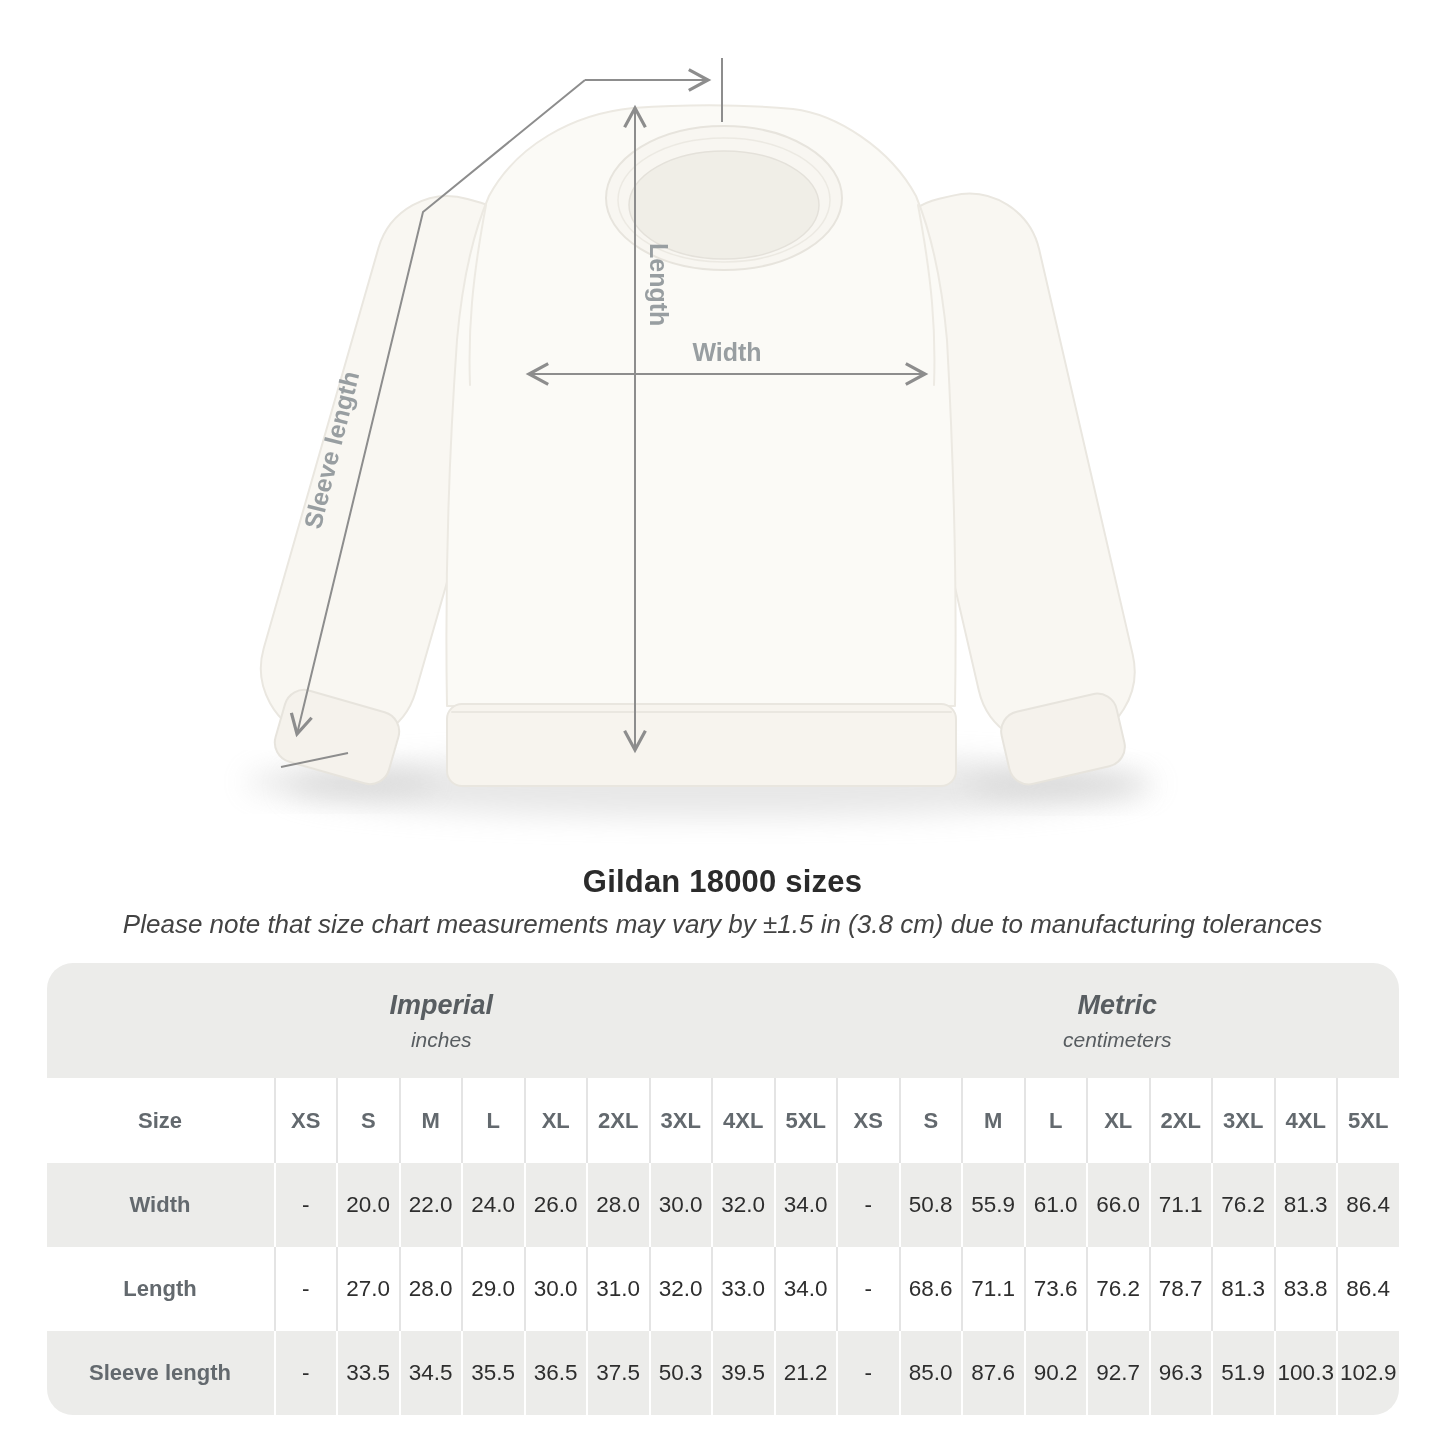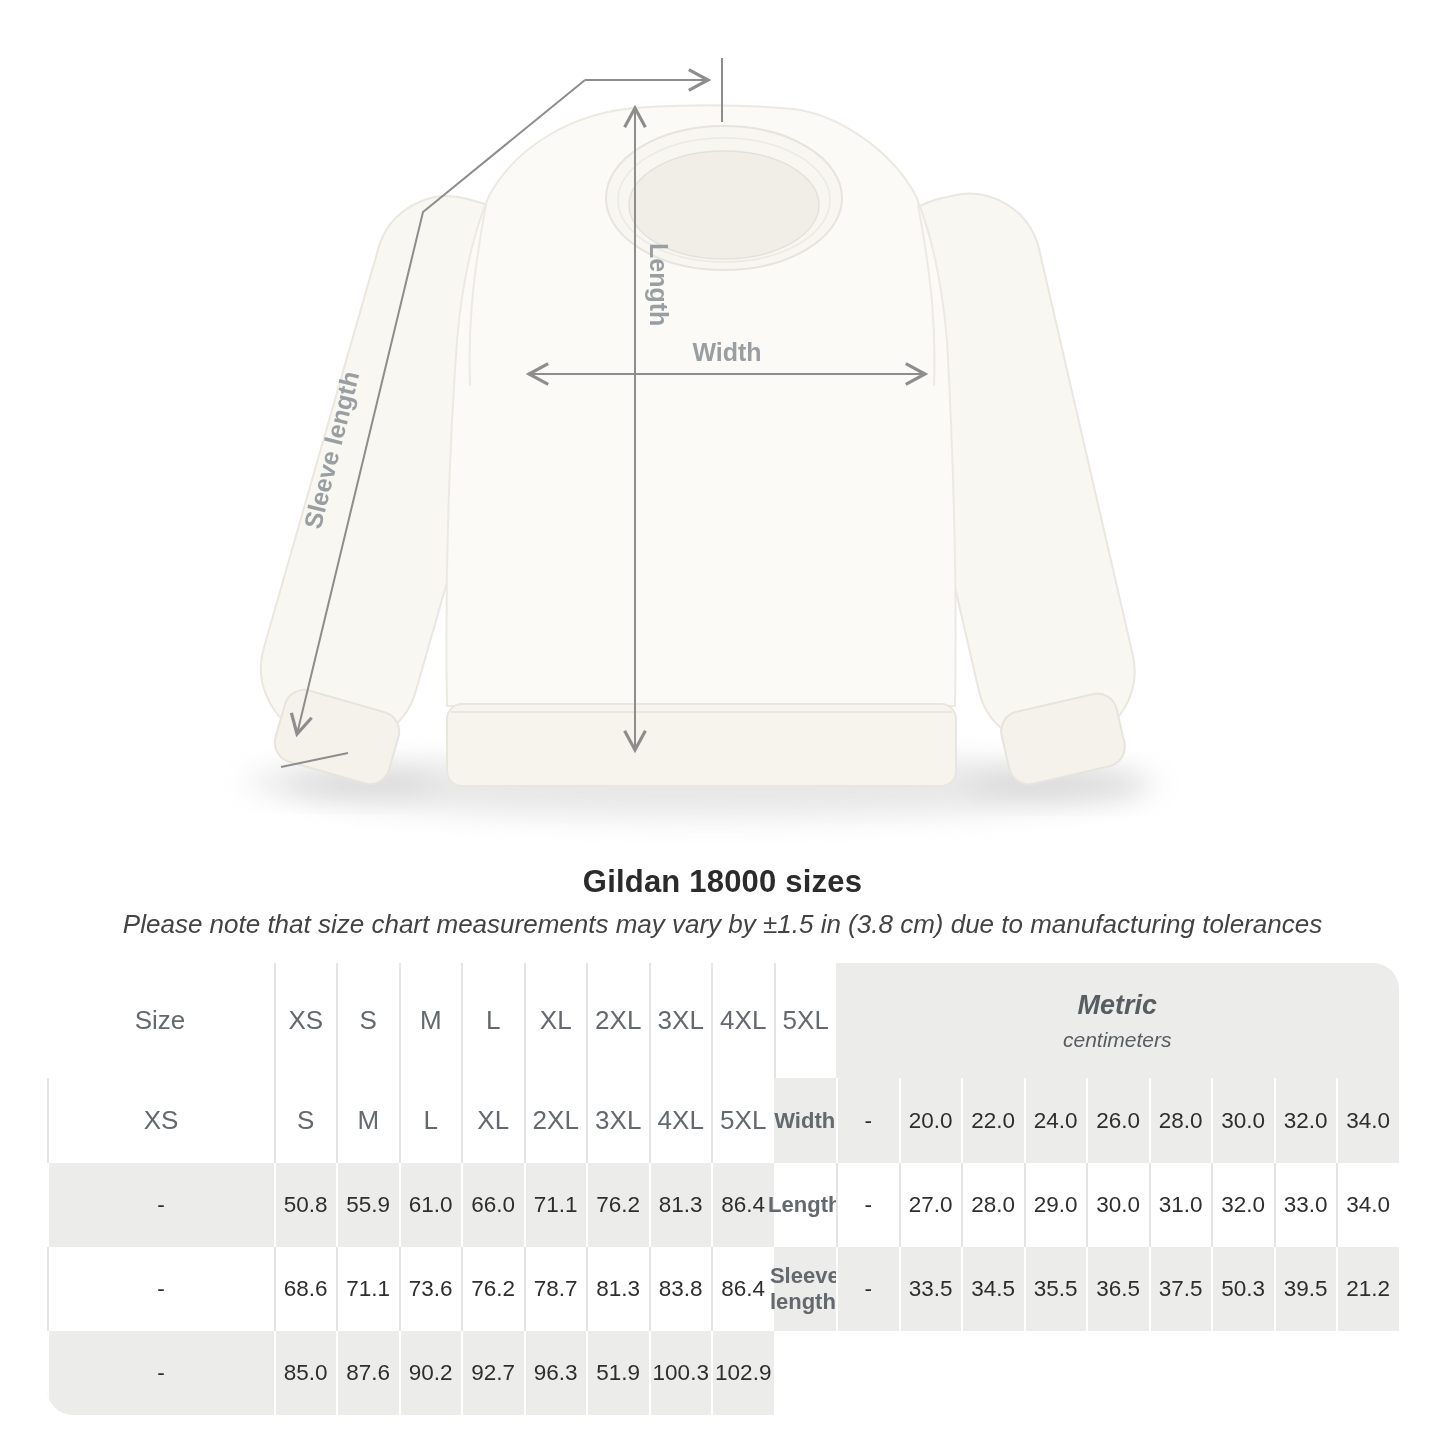--- a/index.html
+++ b/index.html
@@ -39,21 +39,21 @@
   .section-title{
     font-size:27px;font-weight:bold;font-style:italic;color:#585d61;margin:0;
   }
   .section-unit{font-size:21px;font-style:italic;color:#585d61;}
 
   .cell{
     display:flex;align-items:center;justify-content:center;
     background:#ffffff;box-sizing:border-box;
   }
   .row-gray{background:#ececea;}
-  .head{font-weight:normal;color:#63696e;font-size:26px;}
+  .head{font-weight:bold;color:#63696e;font-size:22px;}
   .rowlabel{font-weight:bold;color:#63696e;font-size:22px;}
   .val{color:#2e2e2e;font-size:22.5px;}
   .sep{border-left:2px solid #e4e4e4;}
   .row-gray.sep{border-left-color:#ffffff;}
 
   .mlabel{
     font-family:"Liberation Sans", sans-serif;
     font-size:25px;font-weight:bold;fill:#989ea1;
   }
 </style>
@@ -119,20 +119,24 @@
     <text class="mlabel" transform="translate(650,243) rotate(90)" text-anchor="start">Length</text>
     <text class="mlabel" x="727" y="361" text-anchor="middle">Width</text>
     <text class="mlabel" transform="translate(340,452) rotate(-76)" text-anchor="middle">Sleeve length</text>
   </svg>
 </div>
 
 <h1 class="page-title">Gildan 18000 sizes</h1>
 <p class="page-note">Please note that size chart measurements may vary by ±1.5 in (3.8 cm) due to manufacturing tolerances</p>
 
 <div id="size-grid">
+  <div class="band band-left">
+    <div class="section-title">Imperial</div>
+    <div class="section-unit">inches</div>
+  </div>
   <div class="band band-right">
     <div class="section-title">Metric</div>
     <div class="section-unit">centimeters</div>
   </div>
 
 <div class="cell head">Size</div>
     <div class="cell head sep">XS</div>
     <div class="cell head sep">S</div>
     <div class="cell head sep">M</div>
     <div class="cell head sep">L</div>

